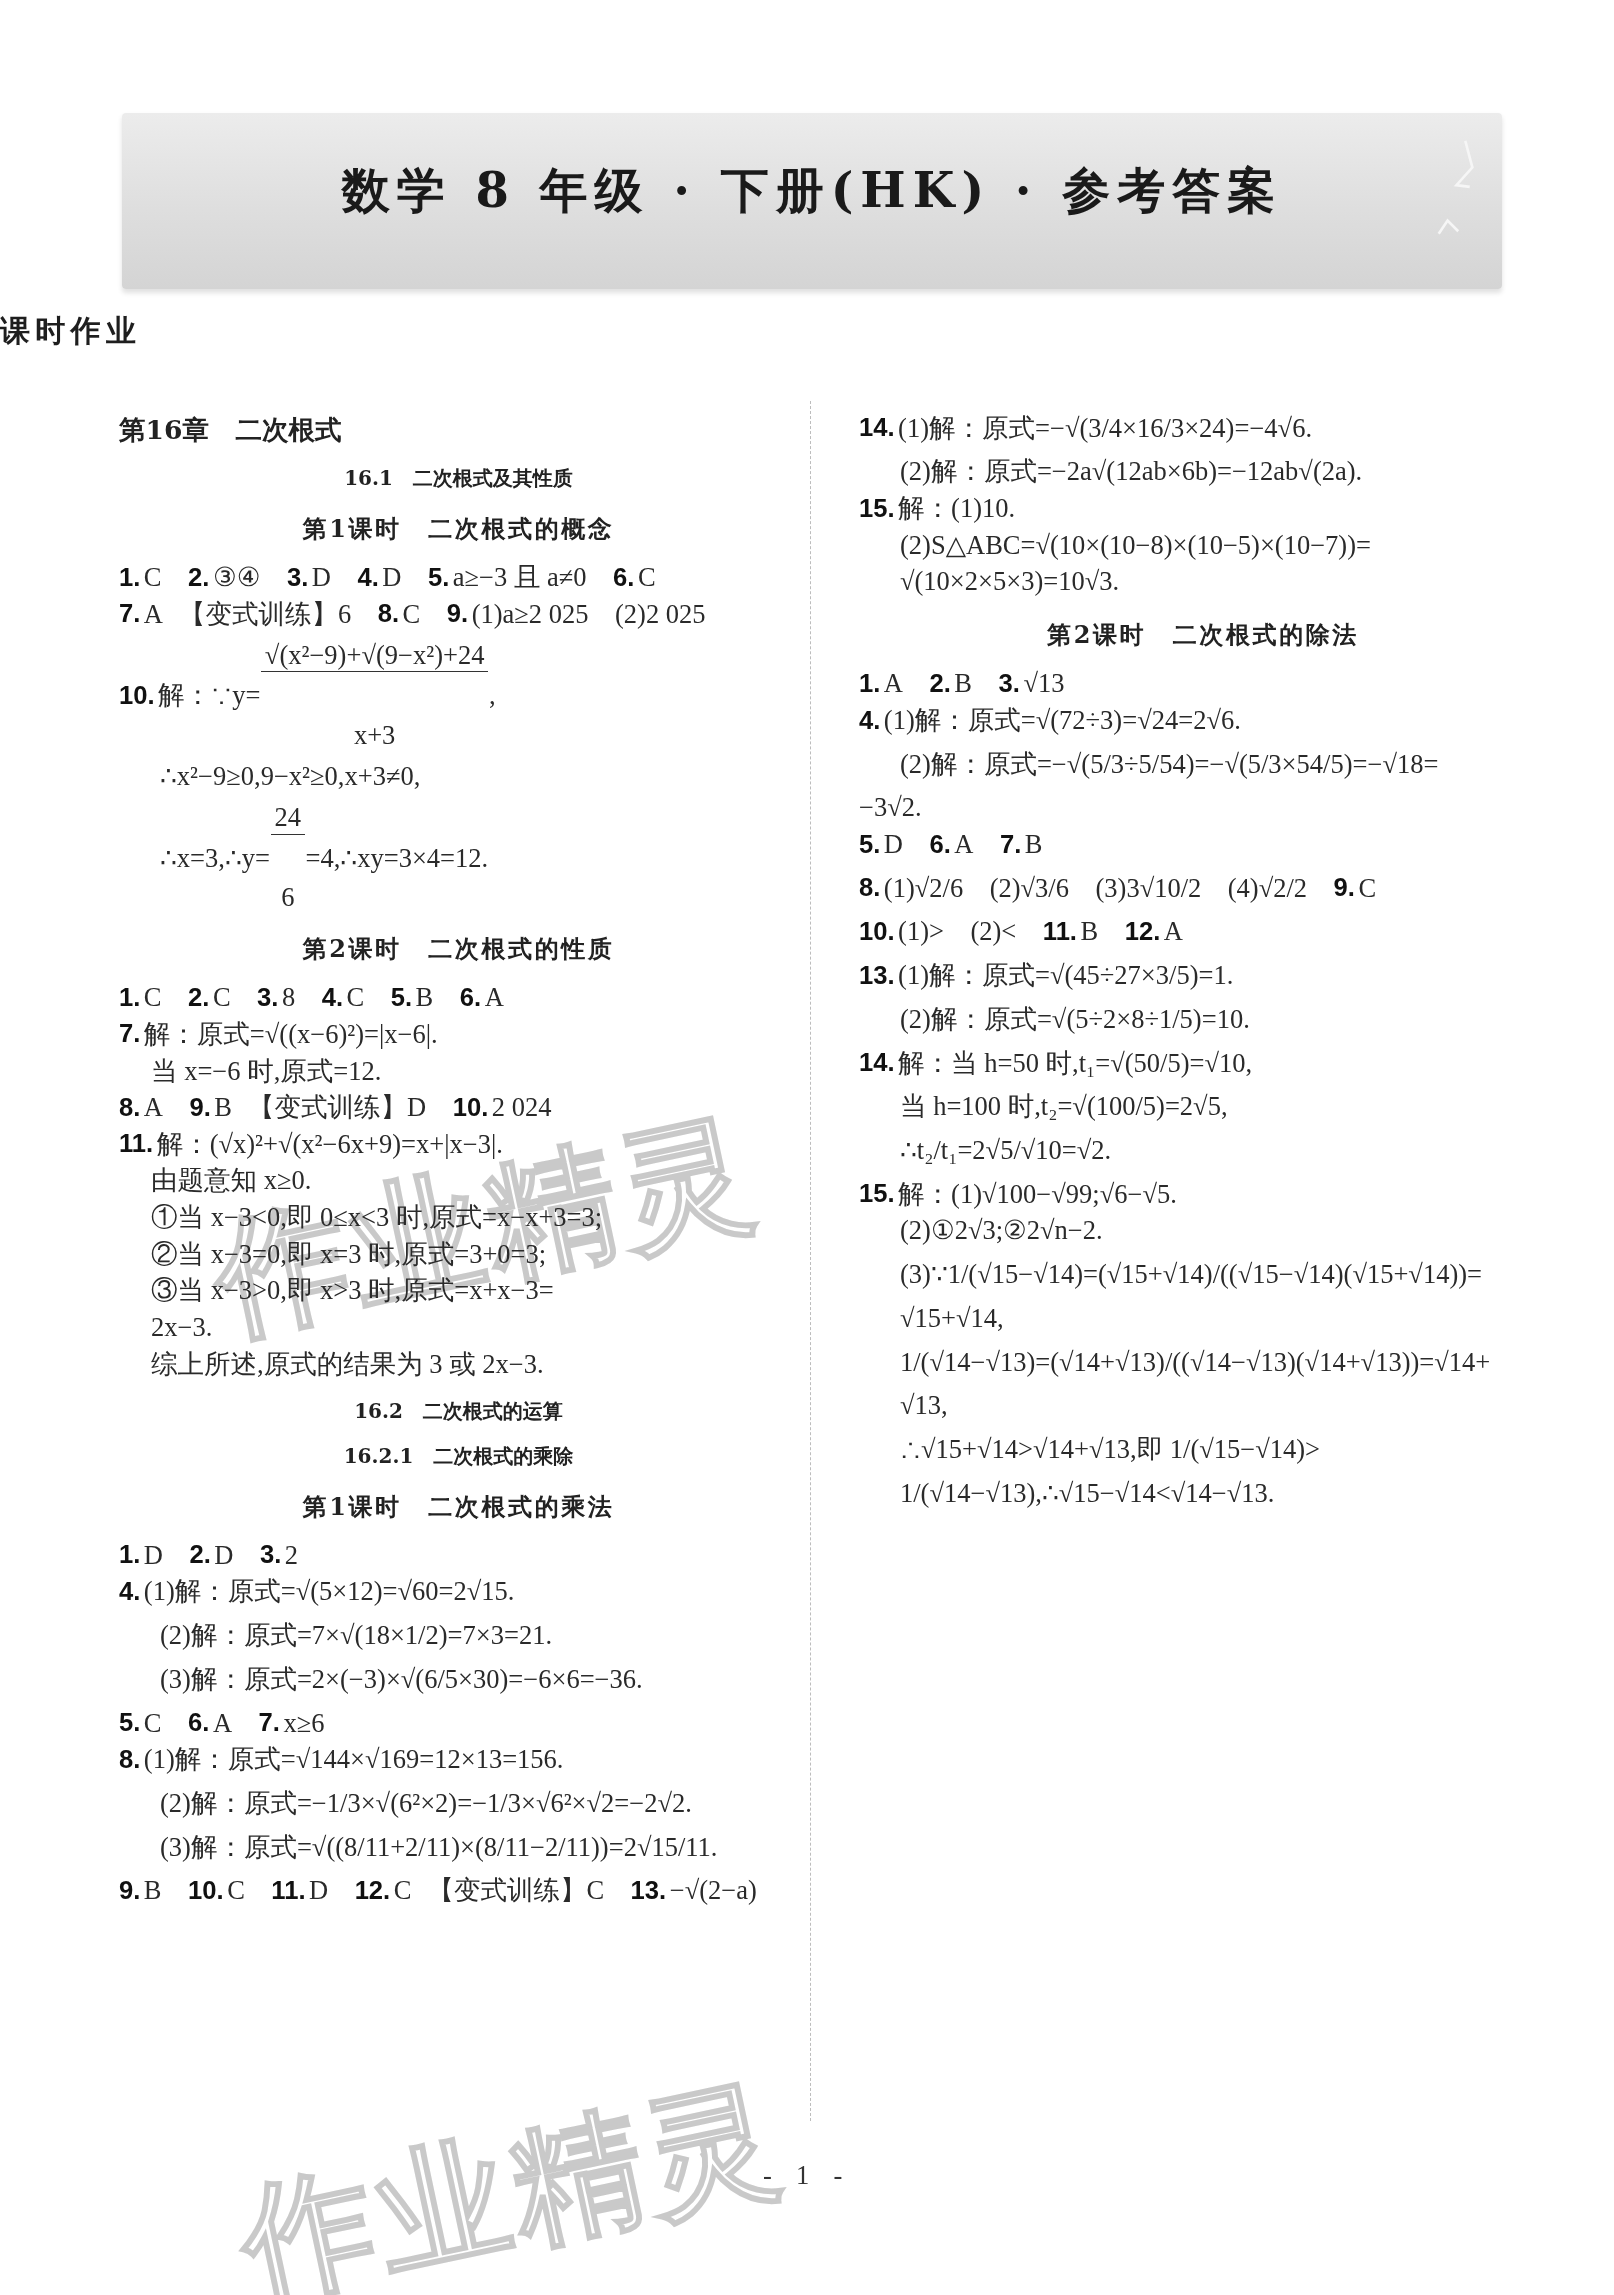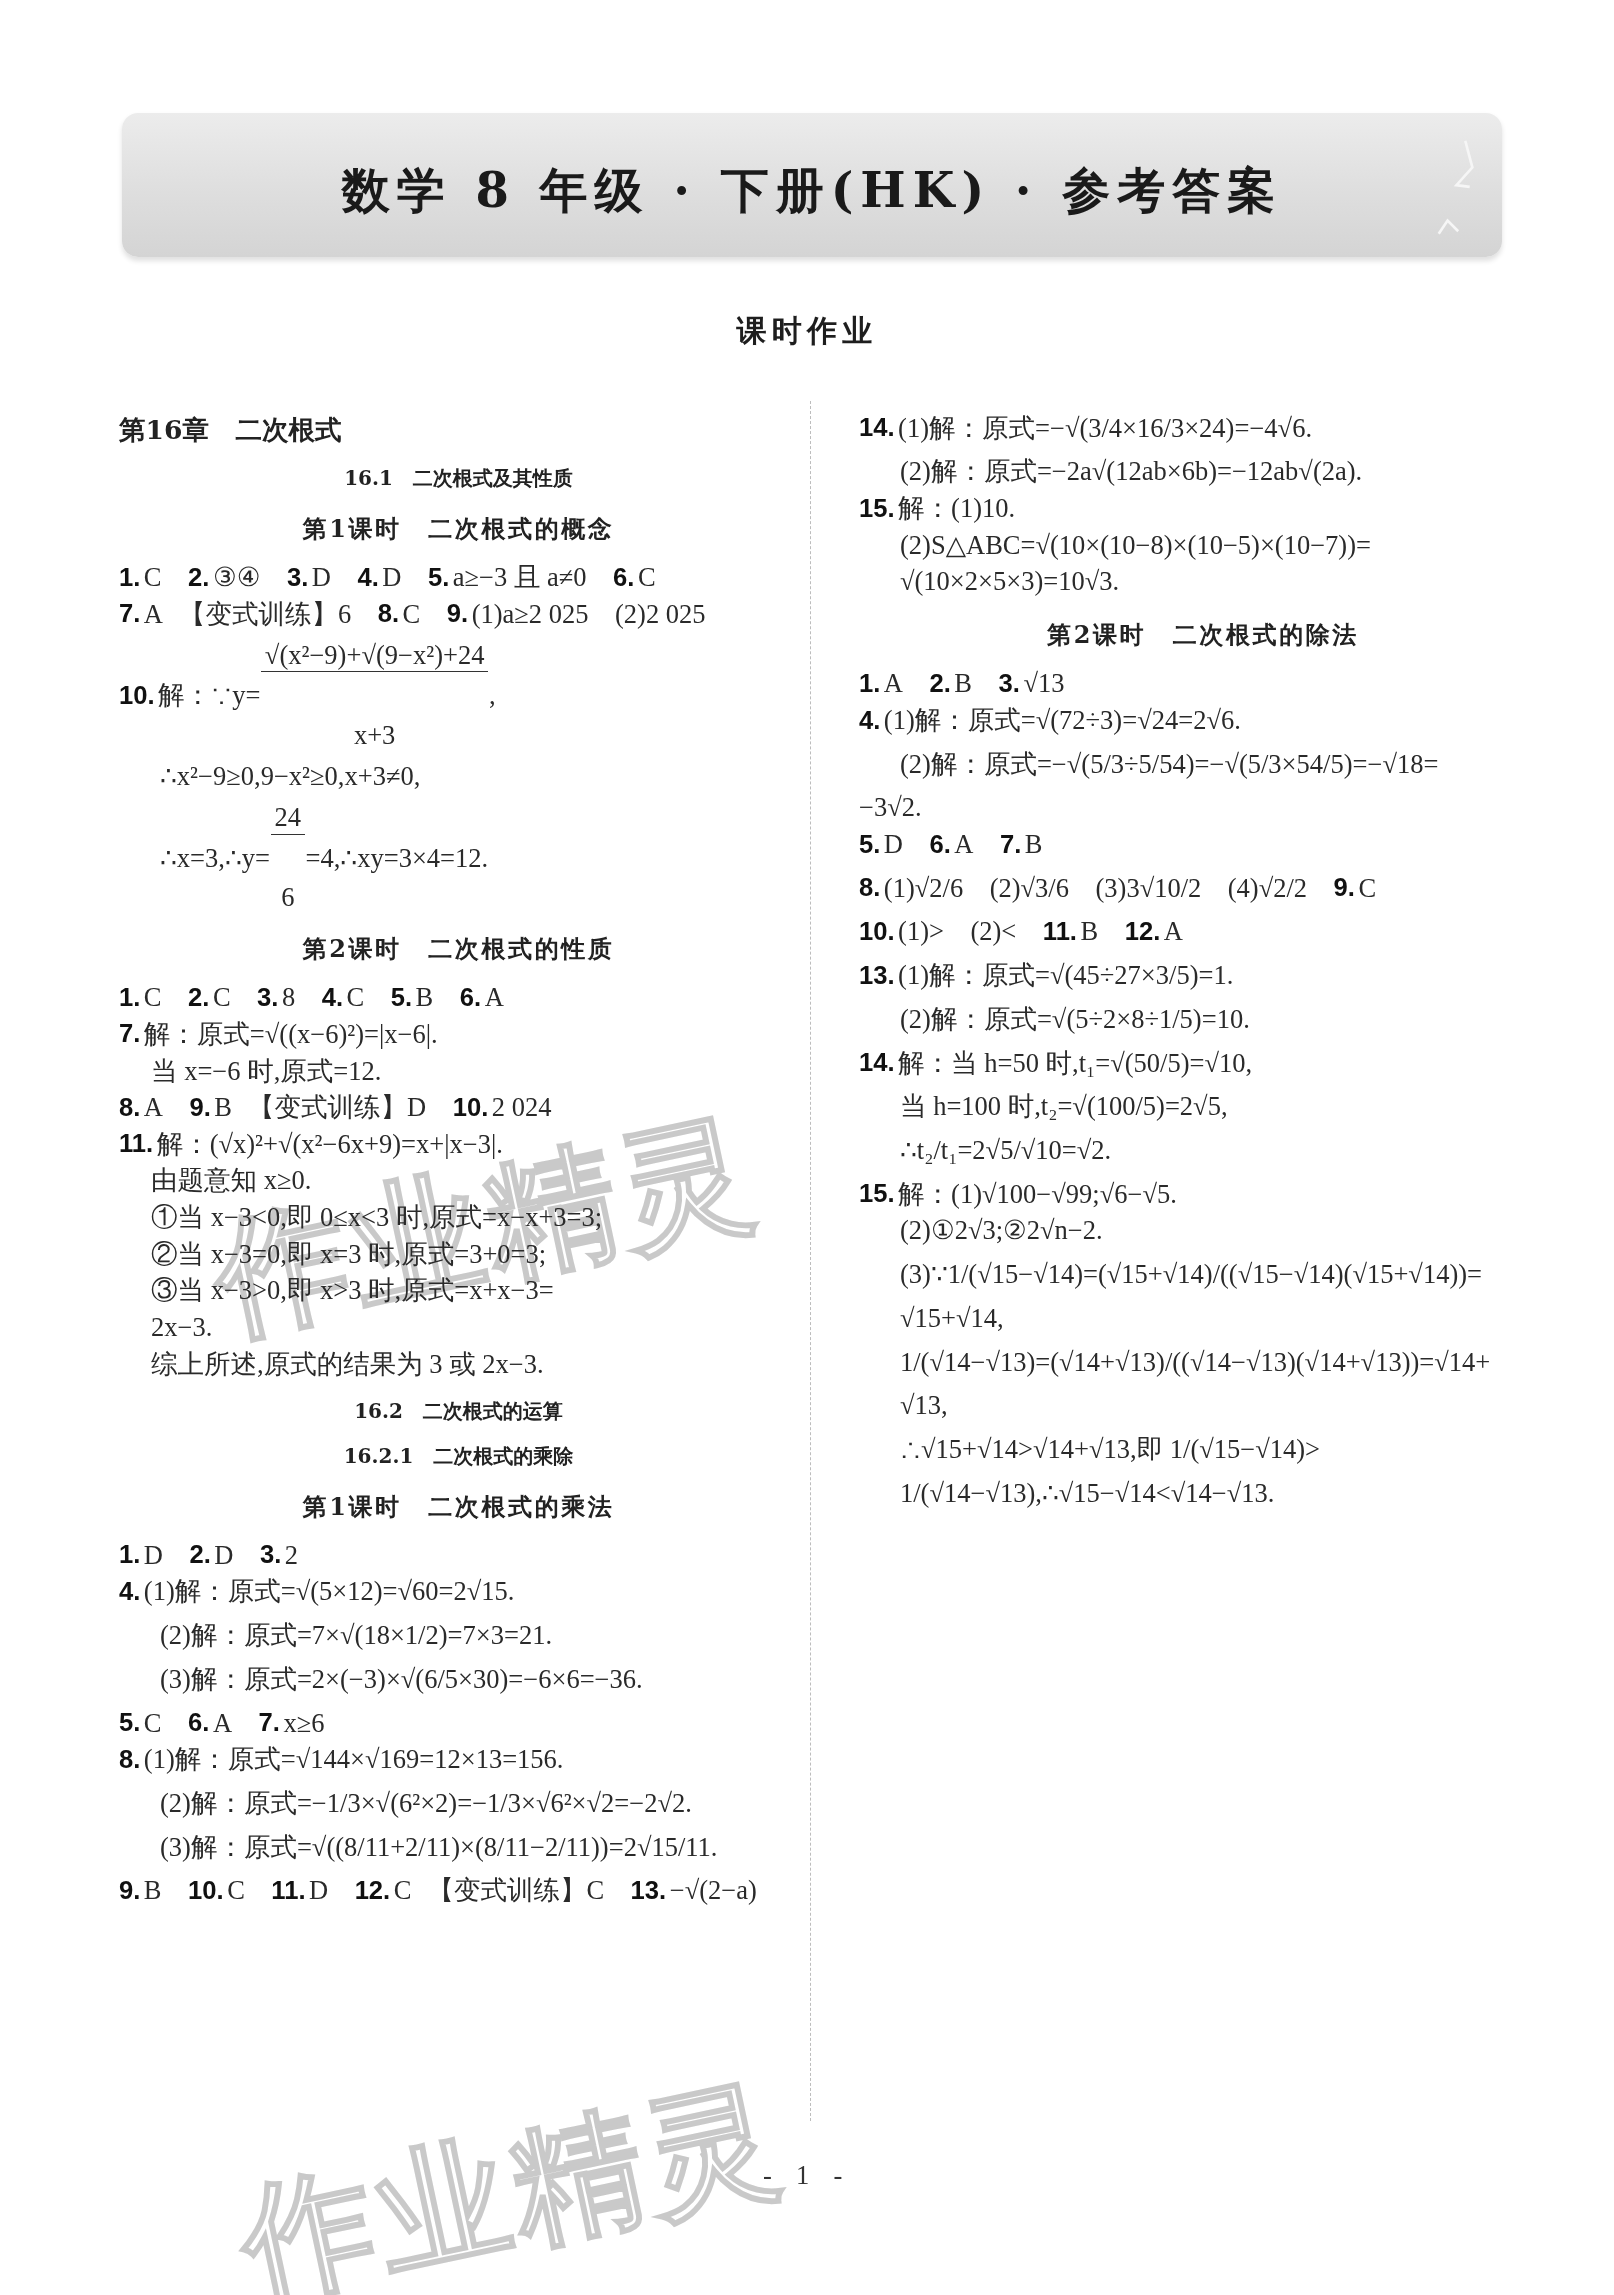--- a/index.html
+++ b/index.html
@@ -1,24 +1,24 @@
 <!DOCTYPE html>
 <html style="font-size:14px"><head>
 <meta charset="utf-8">
 <style>
   html,body{margin:0;padding:0;background:#fff;}
   body{width:1614px;height:2295px;position:relative;overflow:hidden;
        font-family:"Liberation Serif","DejaVu Serif",serif;color:#2a2a2a;}
-  .banner{position:absolute;left:122px;top:113px;width:1380px;height:144px;
-          border-radius:16px;background:linear-gradient(180deg,#ececec 0%,#dedede 55%,#d4d4d4 100%);
+  .banner{position:absolute;left:122px;top:113px;width:1380px;height:176px;
+          border-radius:4px;background:linear-gradient(180deg,#ececec 0%,#dedede 55%,#d4d4d4 100%);
           box-shadow:0 3.5px 5.3px rgba(0,0,0,.12);}
   .banner-title{position:absolute;left:0;right:0;top:46px;text-align:center;
           font-family:"DejaVu Serif",serif;font-weight:bold;font-size:48px;letter-spacing:7px;color:#1a1a1a;}
   .banner-deco{position:absolute;right:19.4px;top:19.4px;width:62px;height:124px;}
-  .section-title{position:absolute;left:0;right:0;top:311px;text-align:center;
+  .section-title{position:absolute;left:0;right:0;top:311px;text-align:left;
           font-family:"DejaVu Serif",serif;font-weight:bold;font-size:30px;letter-spacing:5.3px;color:#1e1e1e;}
   .col{position:absolute;top:401px;}
   .col-left{left:119px;width:679px;}
   .col-right{left:859px;width:688px;}
   .divider{position:absolute;left:810px;top:401px;height:1720px;border-left:1.8px dashed #bdbdbd;}
   .h1{font-family:"DejaVu Serif",serif;font-weight:bold;font-size:26.5px;color:#222;margin:10.6px 0 8.8px;}
   .h2{text-align:center;font-family:"DejaVu Serif",serif;font-weight:bold;font-size:20px;color:#222;margin:17.6px 0 8.8px;}
   .h3{text-align:center;font-family:"DejaVu Serif",serif;font-weight:bold;font-size:24px;letter-spacing:2.6px;color:#222;margin:21px 0 16px;}
   .ln{font-size:26.5px;line-height:1.25;margin:3.5px 0;white-space:nowrap;display:flex;align-items:center;flex-wrap:nowrap;}
   .ind{padding-left:41px;}

